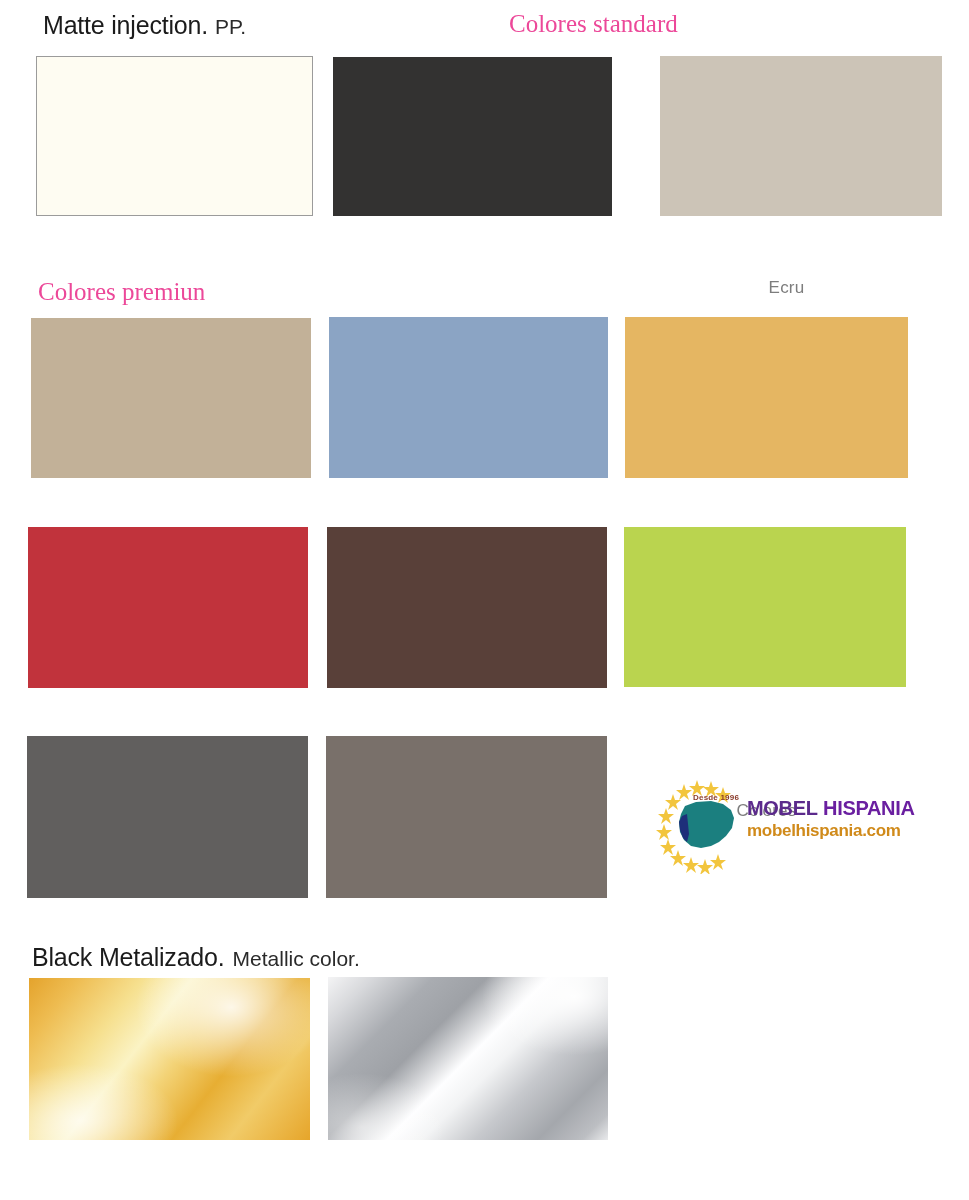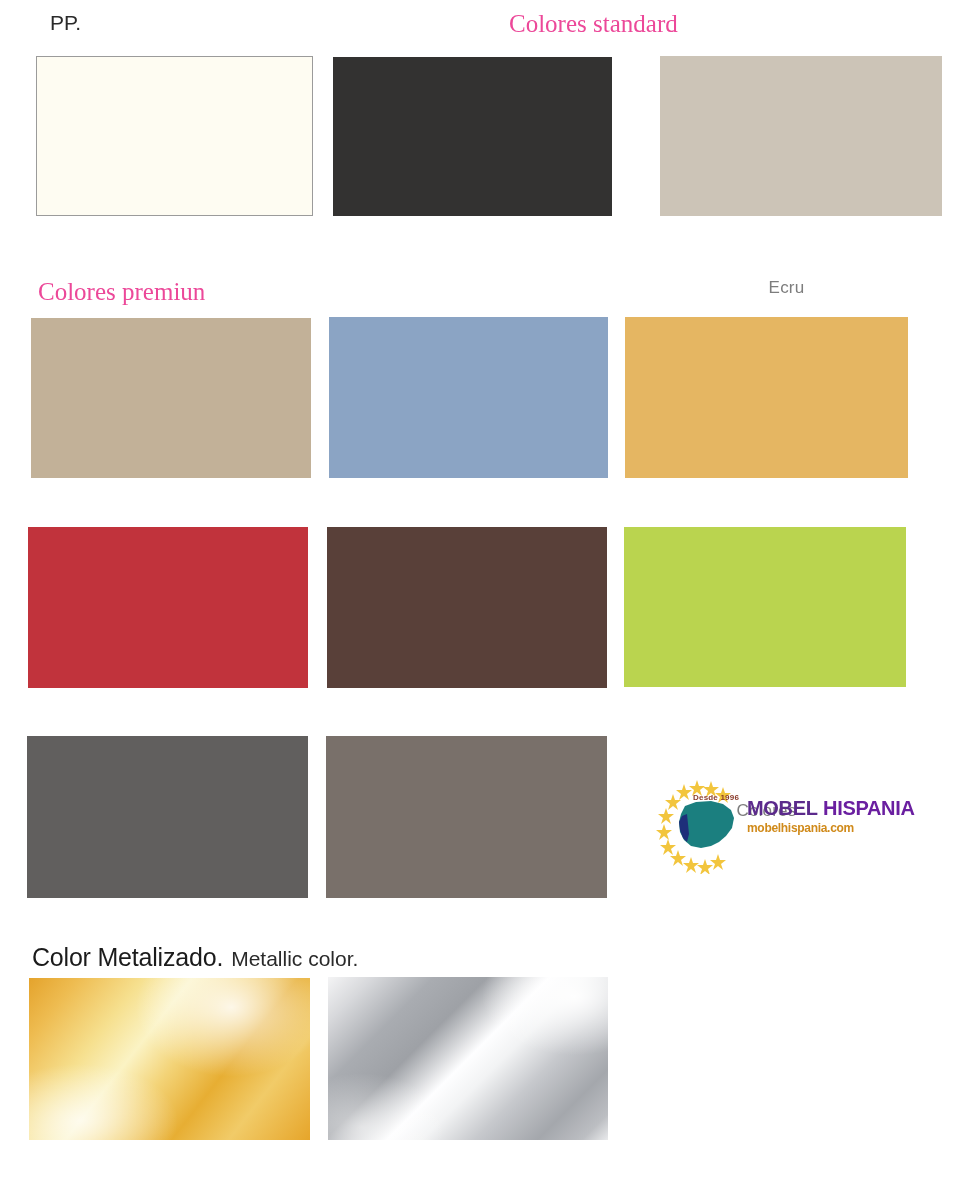--- a/index.html
+++ b/index.html
@@ -156,21 +156,21 @@
     font-size: 20px;
     letter-spacing: -0.3px;
     line-height: 1.05;
     white-space: nowrap;
   }
   .logo-brand .w1 { color: #5b2a8c; }
   .logo-brand .w2 { color: #6a1fa0; }
   .logo-site {
     font-family: "Liberation Sans", sans-serif;
     font-weight: bold;
-    font-size: 12px;
+    font-size: 17px;
     color: #d08a1a;
     letter-spacing: -0.3px;
     line-height: 1.2;
     margin-top: 2px;
     white-space: nowrap;
   }
   #logo-est {
     position: absolute;
     left: 42px;
     top: 17px;
@@ -181,34 +181,35 @@
     letter-spacing: 0.2px;
     white-space: nowrap;
     text-align: right;
   }
 </style>
 </head>
 <body>
 
 <div class="heading-row" id="title-main">
   <span class="gap"></span>
+  <span class="h-sans">Matte injection.</span>
   <span class="gap"></span>
   <span class="h-sans-sm">PP.</span>
 </div>
 
 <div class="heading-row" id="title-standard">
   <span class="h-serif">Colores standard</span>
 </div>
 
 <div class="heading-row" id="title-premium">
   <span class="h-serif">Colores premiun</span>
 </div>
 
 <div class="heading-row" id="title-metallic">
-  <span class="h-sans">Color Metalizado.</span>
+  <span class="h-sans">Black Metalizado.</span>
   <span class="gap"></span>
   <span class="h-sans-sm">Metallic color.</span>
 </div>
 
 <div class="swatch" id="sw-white">
   <div class="chip bordered" style="background-color: rgb(254, 252, 242);"></div>
 </div>
 <div class="swatch" id="sw-black">
   <div class="chip" style="background-color: rgb(51, 50, 49);"></div>
 </div>

